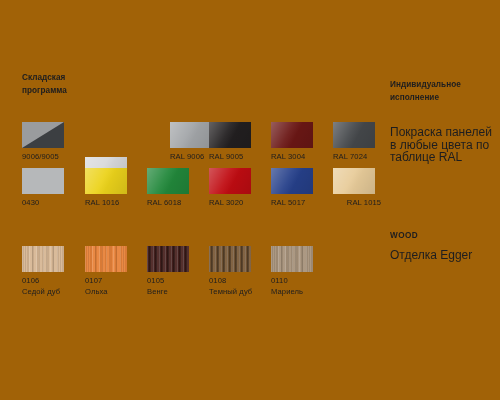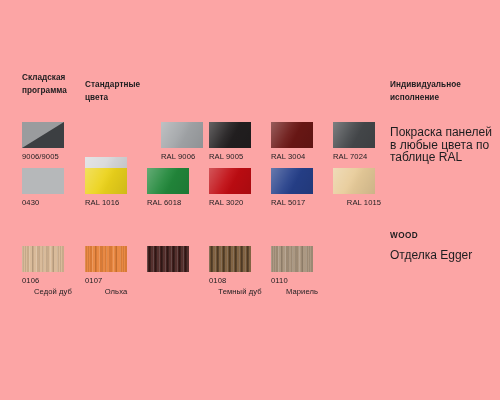--- a/index.html
+++ b/index.html
@@ -15,21 +15,21 @@
     font-family: "Liberation Sans", sans-serif;
     color: #1d1d1f;
     -webkit-font-smoothing: antialiased;
   }
 
   .sheet {
     position: absolute;
     left: 0; top: 0;
     width: 500px;
     height: 400px;
-    background: #fca5a5;
+    background: #a16207;
   }
 
   
   .col-head {
     position: absolute;
     font-size: 8.2px;
     font-weight: bold;
     line-height: 12.5px;
     letter-spacing: 0.05px;
     color: #1d1d1f;
@@ -97,21 +97,20 @@
     line-height: 10.5px;
     font-weight: normal;
     color: #1d1d1f;
   }
   .chip-name {
     font-size: 7.6px;
     line-height: 10.5px;
     font-weight: normal;
     color: #1d1d1f;
     white-space: nowrap;
-    text-align: center;
   }
 
   
   .chip.duo::before {
     content: "";
     position: absolute;
     inset: 0;
     background: var(--c1);
   }
   .chip.duo::after {
@@ -170,22 +169,20 @@
   }
 </style>
 </head>
 <body>
 
 <div class="sheet">
 
   <div class="col-head head-sklad">Складская
 программа</div>
 
-  <div class="col-head head-std">Стандартные
-цвета</div>
 
   <div class="col-head head-ind">Индивидуальное
 исполнение</div>
 
   <div class="body-note note-ral">Покраска панелей
 в любые цвета по
 таблице RAL</div>
 
 
   <div class="wood-right-head">WOOD</div>
@@ -194,21 +191,21 @@
 
   <div id="swatch-layer">
       <div class="swatch-cell" style="left: 22px; top: 122px;">
         <div class="chip duo" style="--c1: #9a9c9e; --c2: #3c3f42;"></div>
         <div class="chip-label"><div class="chip-code">9006/9005</div></div>
       </div>
       <div class="swatch-cell" style="left: 85px; top: 122px; margin-top: 35px;">
         <div class="chip gloss" style="background-color: rgb(216, 217, 219);"></div>
         <div class="chip-label"><div class="chip-code">RAL 9016</div></div>
       </div>
-      <div class="swatch-cell" style="left: 153px; top: 122px; padding-left: 8px;">
+      <div class="swatch-cell" style="left: 162px; top: 122px; padding-left: 8px;">
         <div class="chip gloss" style="background-color: rgb(163, 166, 169);"></div>
         <div class="chip-label"><div class="chip-code">RAL 9006</div></div>
       </div>
       <div class="swatch-cell" style="left: 209px; top: 122px;">
         <div class="chip gloss" style="background-color: rgb(34, 31, 32);"></div>
         <div class="chip-label"><div class="chip-code">RAL 9005</div></div>
       </div>
       <div class="swatch-cell" style="left: 271px; top: 122px;">
         <div class="chip gloss" style="background-color: rgb(107, 23, 21);"></div>
         <div class="chip-label"><div class="chip-code">RAL 3004</div></div>
@@ -244,20 +241,21 @@
       <div class="swatch-cell" style="left: 22px; top: 246px;">
         <div class="chip wood" style="background-color: rgb(215, 183, 149);"></div>
         <div class="chip-label"><div class="chip-code">0106</div><div class="chip-name">Седой дуб</div></div>
       </div>
       <div class="swatch-cell" style="left: 85px; top: 246px;">
         <div class="chip wood" style="background-color: rgb(232, 131, 58);"></div>
         <div class="chip-label"><div class="chip-code">0107</div><div class="chip-name">Ольха</div></div>
       </div>
       <div class="swatch-cell" style="left: 147px; top: 246px;">
         <div class="chip wood strong" style="background-color: rgb(74, 35, 32);"></div>
+        <div class="chip-label"><div class="chip-code">0105</div><div class="chip-name">Венге</div></div>
       </div>
       <div class="swatch-cell" style="left: 209px; top: 246px;">
         <div class="chip wood strong" style="background-color: rgb(122, 90, 56);"></div>
         <div class="chip-label"><div class="chip-code">0108</div><div class="chip-name">Темный дуб</div></div>
       </div>
       <div class="swatch-cell" style="left: 271px; top: 246px;">
         <div class="chip wood" style="background-color: rgb(168, 147, 124);"></div>
         <div class="chip-label"><div class="chip-code">0110</div><div class="chip-name">Мариель</div></div>
       </div>
     </div>

